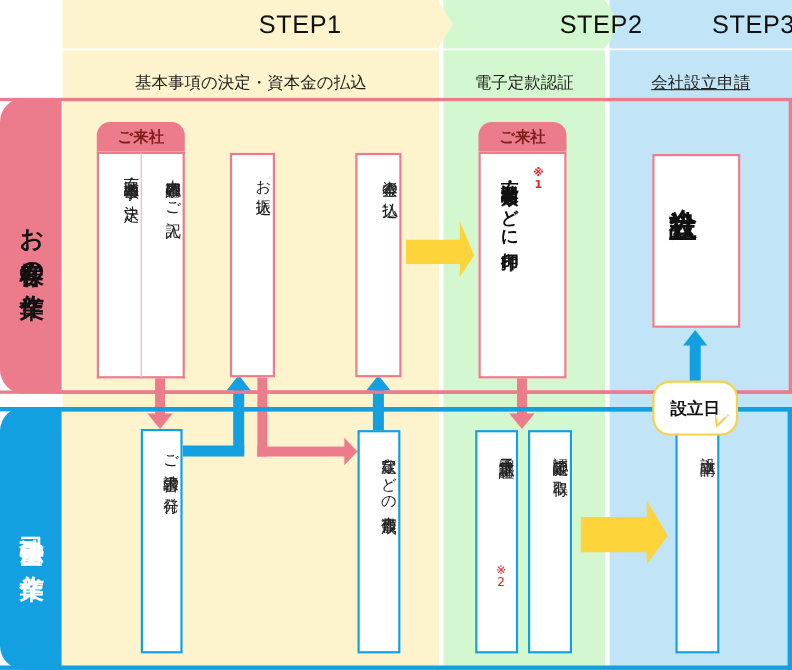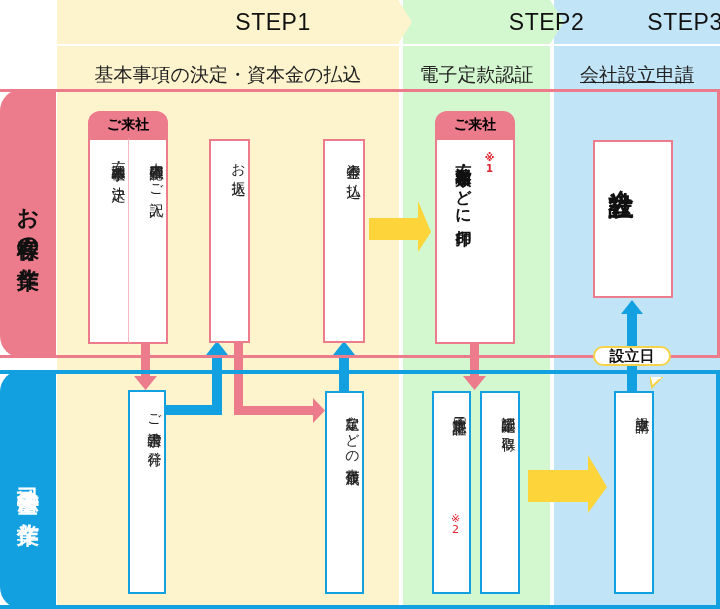--- a/index.html
+++ b/index.html
@@ -3,28 +3,28 @@
 <meta charset="utf-8">
 <style>
   html, body { margin:0; padding:0; background:#ffffff; }
   body { width:720px; height:609px; position:relative; overflow:hidden;
          font-family:"DejaVu Sans", "Liberation Sans", sans-serif; }
   .abs { position:absolute; }
   .col-bg { position:absolute; }
   .step-head { position:absolute; top:0; height:44px; display:flex; align-items:center; justify-content:center;
                font-family:"Liberation Sans", sans-serif; font-size:23px; color:#111; letter-spacing:0.5px;padding-left:45px; }
   .step-sub { position:absolute; top:46px; height:58px; display:flex; align-items:center; justify-content:center;
-              font-size:19px; color:#222; }
+              font-size:15px; color:#222; }
   .lane-label { position:absolute; left:0; width:56px; display:flex; align-items:center; justify-content:center;
                 writing-mode:vertical-rl; font-size:22px; font-weight:bold; letter-spacing:2px; }
   .vbox { position:absolute; background:#fff; box-sizing:border-box; writing-mode:vertical-rl;
           font-size:14px; color:#222; letter-spacing:1px; padding-top:12px; text-align:start; }
   .pink-b { border:2px solid #ec7b8b; }
   .blue-b { border:2px solid #12a0e0; }
-  .visit-head { position:absolute; background:#ec7b8b; border-radius:12px 12px 0 0; color:#000000;
+  .visit-head { position:absolute; background:#ec7b8b; border-radius:12px 12px 0 0; color:#7f1d1d;
                 font-size:14px; font-weight:bold; display:flex; align-items:center; justify-content:center; }
   .note { color:#e0202a; font-size:10px; writing-mode:horizontal-tb; text-align:center; line-height:11px; }
 </style>
 </head>
 <body>
 
 <div class="col-bg" style="left:57px;top:0;width:342px;height:609px;background:#fdf3cc;"></div>
 <div class="col-bg" style="left:403px;top:0;width:147px;height:609px;background:#d3f8cf;"></div>
 <div class="col-bg" style="left:554px;top:0;width:166px;height:609px;background:#c2e4f7;"></div>
 
@@ -129,19 +129,19 @@
   <span>電子定款認証</span>
   <span class="note" style="position:absolute;left:16px;top:120px;width:12px;word-break:break-all;font-size:11px;">※2</span>
 </div>
 <div class="vbox blue-b" style="left:480px;top:391px;width:40px;height:203px;">
   <span>認証定款の取得</span>
 </div>
 <div class="vbox blue-b" style="left:614px;top:391px;width:40px;height:203px;">
   <span>設立申請</span>
 </div>
 
-<div class="abs" style="left:593px;top:346px;width:78px;height:20px;background:#fff;border:2px solid #f6d24a;border-radius:16px;box-sizing:border-box;display:flex;align-items:center;justify-content:center;font-family:Liberation Serif, serif;">
+<div class="abs" style="left:593px;top:346px;width:78px;height:50px;background:#fff;border:2px solid #f6d24a;border-radius:16px;box-sizing:border-box;display:flex;align-items:center;justify-content:center;font-family:Liberation Serif, serif;">
   <span style="font-size:15px;font-weight:bold;color:#111;">設立日</span>
 </div>
 <svg class="abs" style="left:650px;top:377px;" width="14" height="12">
   <polygon points="0,0 12,0 2,10" fill="#fff" stroke="#f6d24a" stroke-width="2"></polygon>
   <rect x="1" y="0" width="10" height="2" fill="#fff"></rect>
 </svg>
 
 </body></html>

